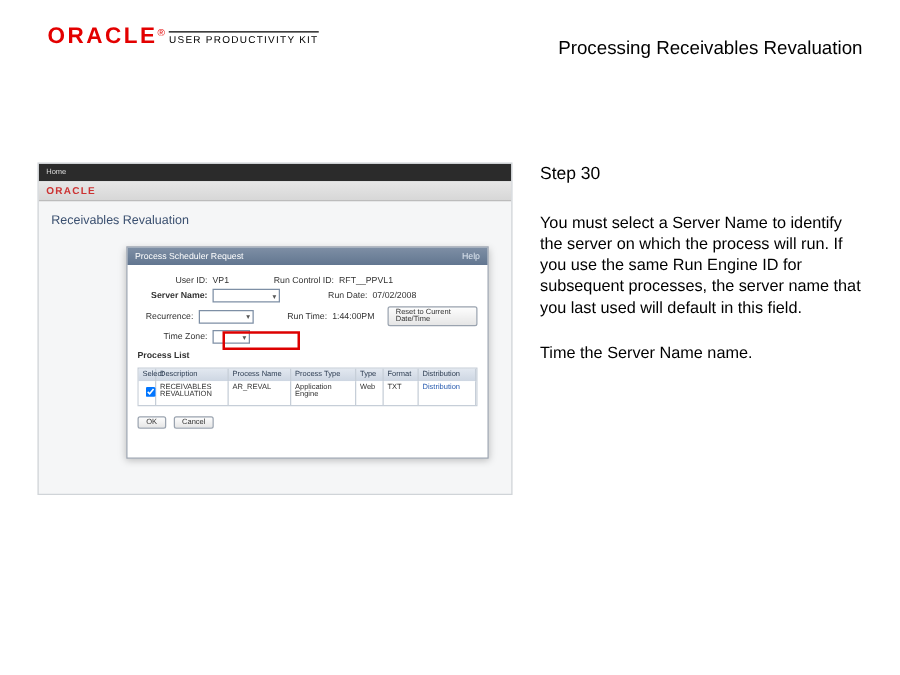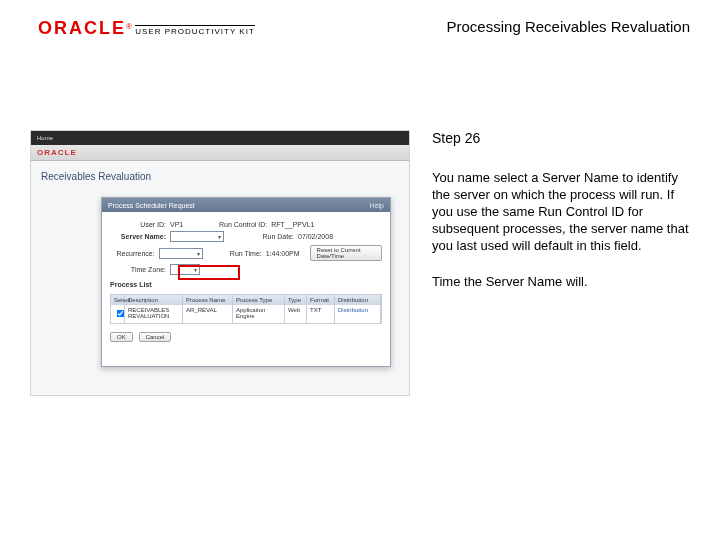--- a/index.html
+++ b/index.html
@@ -5,21 +5,21 @@
   * { box-sizing: border-box; margin: 0; padding: 0; }
   body { width: 720px; height: 540px; background: #fff; font-family: Arial, Helvetica, sans-serif; font-size: 12px; color: #000; position: relative; }
   .page { width: 720px; height: 540px; position: relative; }
 
   
   .header { position: absolute; top: 18px; left: 0; right: 0; height: 44px; }
   .logo-block { position: absolute; left: 38px; top: 0; }
   .oracle { font-family: Arial, sans-serif; font-weight: bold; letter-spacing: 2px; font-size: 18px; color: #e30000; }
   .reg { font-size: 8px; vertical-align: super; color: #e30000; }
   .upk { font-size: 8px; letter-spacing: 1px; color: #000; border-top: 1px solid #000; margin-top: 2px; padding-top: 1px; display: inline-block; }
-  .doc-title { position: absolute; right: 30px; top: 0; font-size: 15px; }
+  .doc-title { position: absolute; right: 30px; top: 12px; font-size: 15px; }
 
   
   .shot { position: absolute; left: 30px; top: 130px; width: 380px; height: 266px; background: #f5f6f7; border: 1px solid #d0d4d8; overflow: hidden; font-size: 7px; color: #333; }
   .shot .topbar { height: 14px; background: #2b2b2b; color: #9a9a9a; display: flex; align-items: center; gap: 6px; padding: 0 6px; font-size: 6px; }
   .shot .topbar .home { color: #ddd; }
   .shot .brandbar { height: 16px; background: linear-gradient(#e7e7e7,#d7d7d7); border-bottom: 1px solid #bcbcbc; display: flex; align-items: center; padding: 0 6px; }
   .shot .brandbar .o { color: #c33; font-weight: bold; font-size: 8px; letter-spacing: 1px; }
   .shot .body { position: relative; padding: 10px; height: 236px; }
   .shot .page-title { color: #3b5070; font-size: 10px; margin-bottom: 8px; }
 
@@ -137,22 +137,22 @@
           <div class="row" style="margin-top:8px;gap:6px">
             <span class="btn">OK</span>
             <span class="btn">Cancel</span>
           </div>
         </div>
       </div>
     </div>
   </div>
 
   <div class="instr">
-    <div class="step">Step 26</div>
+    <div class="step">Step 30</div>
     <div class="para">
-      <span>You name select a </span><span class="b">Server Name</span><span> to identify the server on which the process will run. If you use the same </span><span class="b">Run Control ID</span><span> for subsequent processes, the server name that you last used will default in this field.</span>
+      <span>You must select a </span><span class="b">Server Name</span><span> to identify the server on which the process will run. If you use the same </span><span class="b">Run Engine ID</span><span> for subsequent processes, the server name that you last used will default in this field.</span>
     </div>
     <div class="para">
-      <span>Time the </span><span class="b">Server Name</span><span> will.</span>
+      <span>Time the </span><span class="b">Server Name</span><span> name.</span>
     </div>
   </div>
 
 </div>
 
 </body></html>

